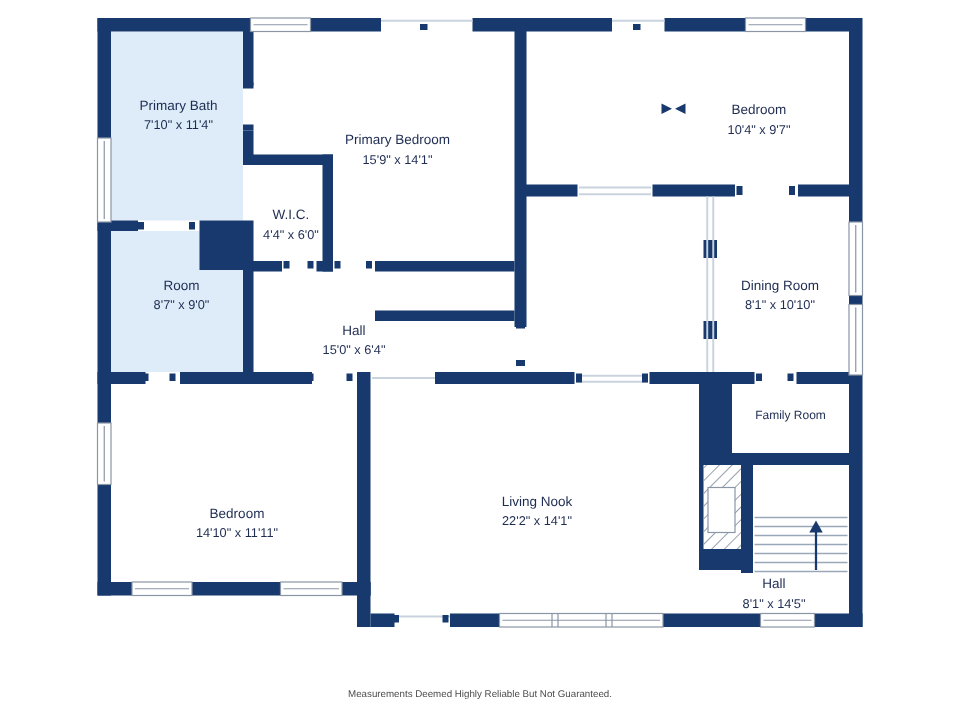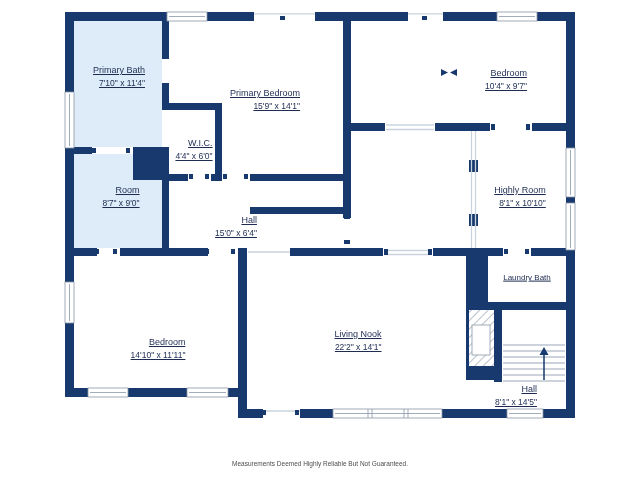--- a/index.html
+++ b/index.html
@@ -3,22 +3,22 @@
 <meta charset="utf-8">
 <style>
   html,body{margin:0;padding:0;background:#ffffff;}
   #stage{
     position:relative;width:640px;height:480px;background:#ffffff;overflow:hidden;
     font-family:"Liberation Sans", sans-serif;
   }
   #plan-svg{position:absolute;left:0;top:0;}
   .room-label{
     position:absolute;transform:translate(-50%,-50%);
-    text-align:right;color:#1e2c52;font-size:9px;line-height:1.6;
-    white-space:nowrap;pointer-events:none;text-decoration:underline;
+    text-align:center;color:#1e2c52;font-size:9px;line-height:1.6;
+    white-space:nowrap;pointer-events:none;
   }
   .room-label .dims{font-size:8.5px;display:block;}
   .room-label .rname{display:block;}
   #disclaimer{
     position:absolute;left:320px;top:463px;transform:translate(-50%,-50%);
     font-size:6.5px;color:#4d4d4d;white-space:nowrap;
   }
 </style>
 </head>
 <body>
@@ -198,29 +198,29 @@
   </div>
   <div class="room-label" style="left:506px;top:80px">
     <span class="rname">Bedroom</span>
     <span class="dims">10'4" x 9'7"</span>
   </div>
   <div class="room-label" style="left:121px;top:197px">
     <span class="rname">Room</span>
     <span class="dims">8'7" x 9'0"</span>
   </div>
   <div class="room-label" style="left:520px;top:197px">
-    <span class="rname">Highly Room</span>
+    <span class="rname">Dining Room</span>
     <span class="dims">8'1" x 10'10"</span>
   </div>
   <div class="room-label" style="left:236px;top:227px">
     <span class="rname">Hall</span>
     <span class="dims">15'0" x 6'4"</span>
   </div>
   <div class="room-label" style="left:527px;top:278px">
-    <span class="rname" style="font-size:8px">Laundry Bath</span>
+    <span class="rname" style="font-size:8px">Family Room</span>
   </div>
   <div class="room-label" style="left:158px;top:349px">
     <span class="rname">Bedroom</span>
     <span class="dims">14'10" x 11'11"</span>
   </div>
   <div class="room-label" style="left:358px;top:341px">
     <span class="rname">Living Nook</span>
     <span class="dims">22'2" x 14'1"</span>
   </div>
   <div class="room-label" style="left:516px;top:396px">

